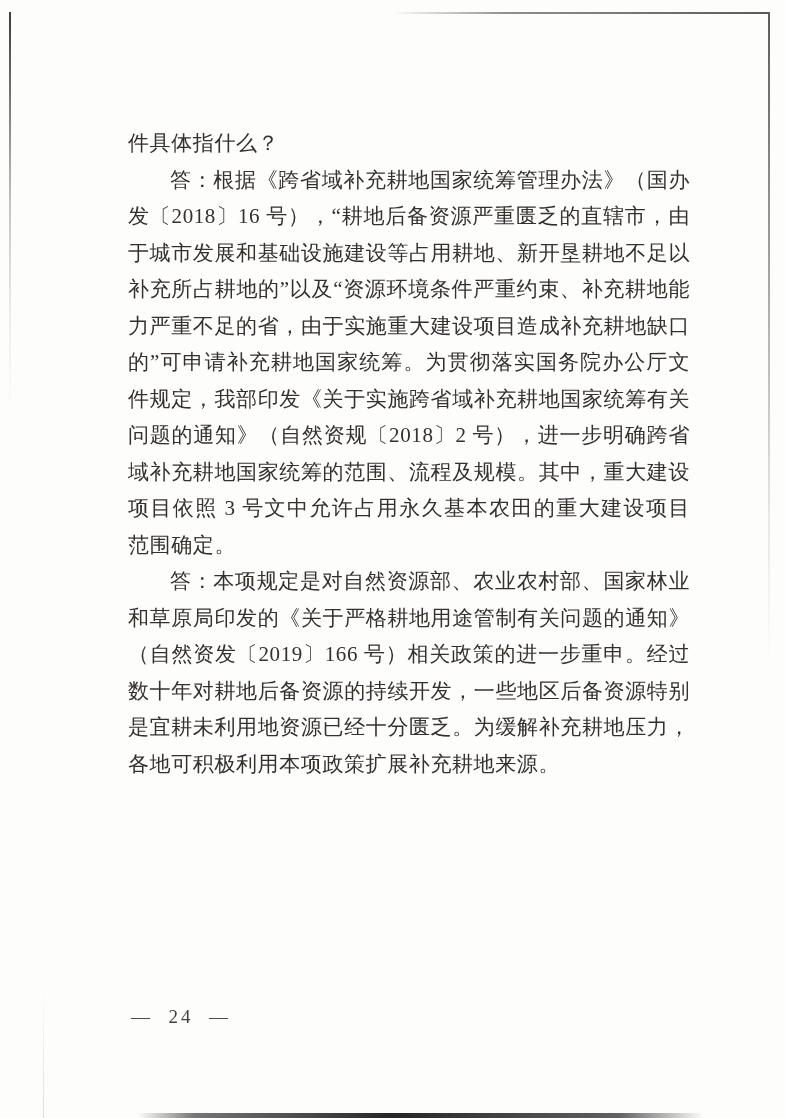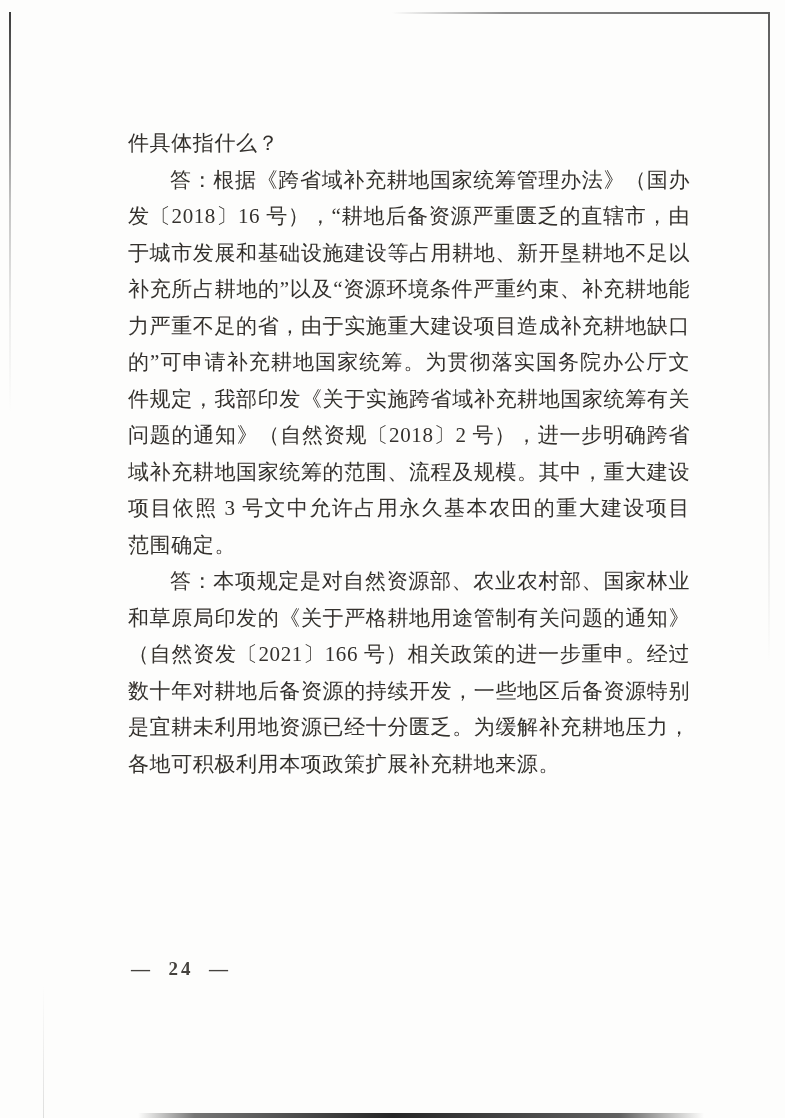--- a/index.html
+++ b/index.html
@@ -82,40 +82,39 @@
   .para {
     margin: 0;
     padding: 0;
   }
   .para.indented {
     text-indent: 2em;
   }
   .page-footer {
     position: absolute;
     left: 131px;
-    top: 958px;
+    top: 1006px;
     color: #45423e;
     font-size: 19px;
     letter-spacing: 3px;
     white-space: pre;
-    font-weight: bold;
   }
 </style>
 </head>
 <body>
 
 <div class="page">
 
   <div class="edge-line-left"></div>
   <div class="edge-line-top-right"></div>
   <div class="edge-line-right"></div>
   <div class="edge-shadow-bottom"></div>
   <div class="crease-line"></div>
 
   <main class="body-text">
     <p class="para">件具体指什么？</p>
     <p class="para indented">答：根据《跨省域补充耕地国家统筹管理办法》（国办发〔2018〕16 号），“耕地后备资源严重匮乏的直辖市，由于城市发展和基础设施建设等占用耕地、新开垦耕地不足以补充所占耕地的”以及“资源环境条件严重约束、补充耕地能力严重不足的省，由于实施重大建设项目造成补充耕地缺口的”可申请补充耕地国家统筹。为贯彻落实国务院办公厅文件规定，我部印发《关于实施跨省域补充耕地国家统筹有关问题的通知》（自然资规〔2018〕2 号），进一步明确跨省域补充耕地国家统筹的范围、流程及规模。其中，重大建设项目依照 3 号文中允许占用永久基本农田的重大建设项目范围确定。</p>
-    <p class="para indented">答：本项规定是对自然资源部、农业农村部、国家林业和草原局印发的《关于严格耕地用途管制有关问题的通知》（自然资发〔2021〕166 号）相关政策的进一步重申。经过数十年对耕地后备资源的持续开发，一些地区后备资源特别是宜耕未利用地资源已经十分匮乏。为缓解补充耕地压力，各地可积极利用本项政策扩展补充耕地来源。</p>
+    <p class="para indented">答：本项规定是对自然资源部、农业农村部、国家林业和草原局印发的《关于严格耕地用途管制有关问题的通知》（自然资发〔2019〕166 号）相关政策的进一步重申。经过数十年对耕地后备资源的持续开发，一些地区后备资源特别是宜耕未利用地资源已经十分匮乏。为缓解补充耕地压力，各地可积极利用本项政策扩展补充耕地来源。</p>
   </main>
 
   <footer class="page-footer">—  24  —</footer>
 
 </div>
 
 </body></html>

